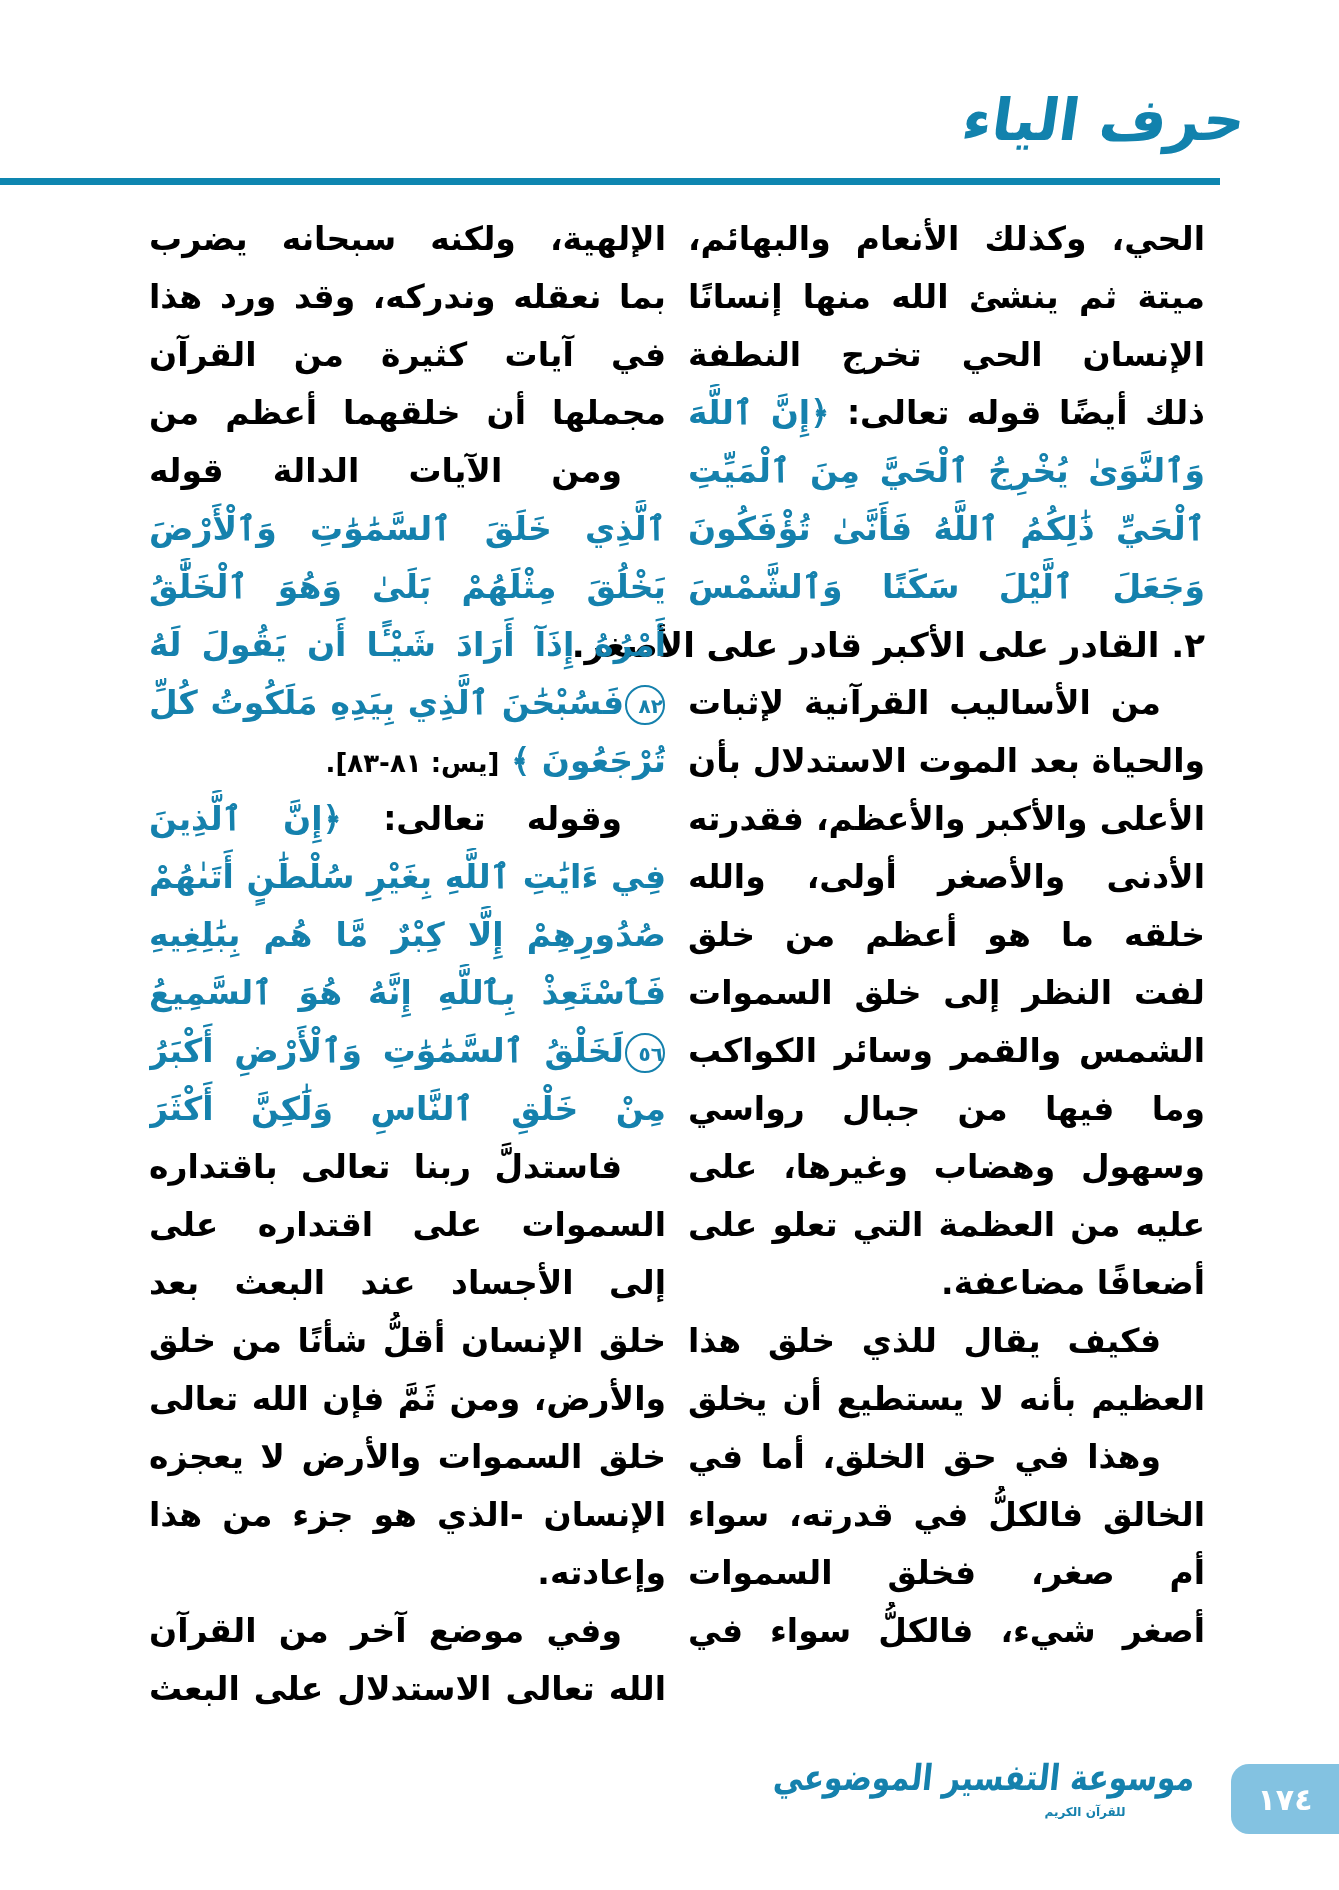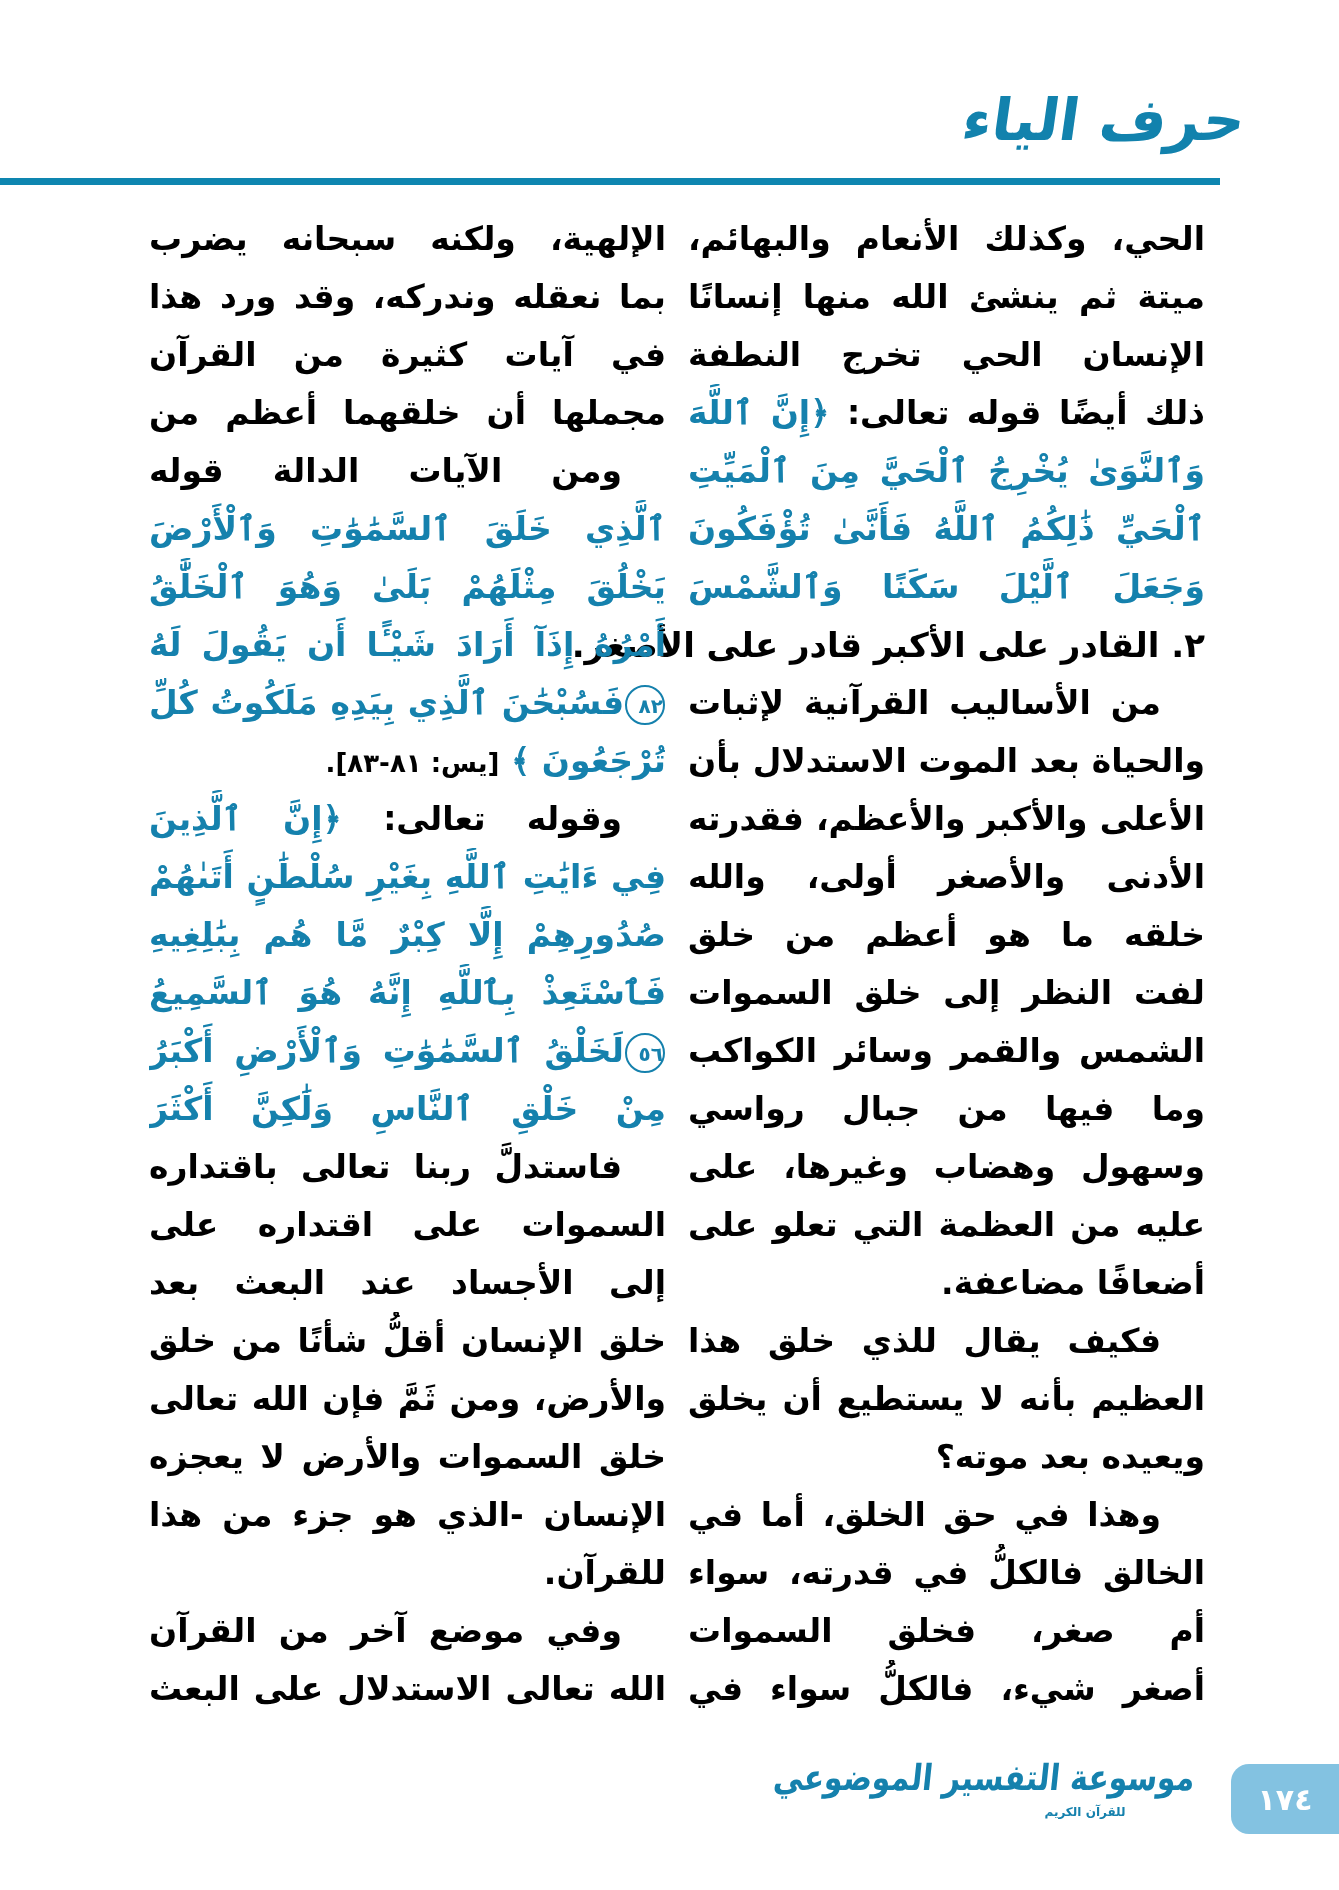--- a/index.html
+++ b/index.html
@@ -119,21 +119,20 @@
       <div class="line justify"><span class="seg-b">الأدنى والأصغر أولى، والله تعالى من جملة</span></div>
       <div class="line justify"><span class="seg-b">خلقه ما هو أعظم من خلق الناس، ومن ذلك</span></div>
       <div class="line justify"><span class="seg-b">لفت النظر إلى خلق السموات وما فيهما من</span></div>
       <div class="line justify"><span class="seg-b">الشمس والقمر وسائر الكواكب والأرض</span></div>
       <div class="line justify"><span class="seg-b">وما فيها من جبال رواسي شامخات وأنهار</span></div>
       <div class="line justify"><span class="seg-b">وسهول وهضاب وغيرها، على ما اشتملت</span></div>
       <div class="line justify"><span class="seg-b">عليه من العظمة التي تعلو على خلق الإنسان</span></div>
       <div class="line"><span class="seg-b">أضعافًا مضاعفة.</span></div>
       <div class="line justify indent"><span class="seg-b">فكيف يقال للذي خلق هذا الخلق</span></div>
       <div class="line justify"><span class="seg-b">العظيم بأنه لا يستطيع أن يخلق ما دونها</span></div>
-      <div class="line"><span class="seg-b">ويعيده بعد موته؟</span></div>
       <div class="line justify indent"><span class="seg-b">وهذا في حق الخلق، أما في حق الله</span></div>
       <div class="line justify"><span class="seg-b">الخالق فالكلُّ في قدرته، سواء كبر المخلوق</span></div>
       <div class="line justify"><span class="seg-b">أم صغر، فخلق السموات والأرض كخلق</span></div>
       <div class="line justify"><span class="seg-b">أصغر شيء، فالكلُّ سواء في ميزان القدرة</span></div>
     </div>
   <div class="col col-left" id="col-left">
       <div class="line justify"><span class="seg-b">الإلهية، ولكنه سبحانه يضرب الأمثال لنا</span></div>
       <div class="line justify"><span class="seg-b">بما نعقله وندركه، وقد ورد هذا الاستدلال</span></div>
       <div class="line justify"><span class="seg-b">في آيات كثيرة من القرآن الكريم تبين في</span></div>
       <div class="line justify"><span class="seg-b">مجملها أن خلقهما أعظم من خلق الإنسان.</span></div>
@@ -149,21 +148,21 @@
       <div class="line justify"><span class="seg-q">فَٱسْتَعِذْ بِٱللَّهِ إِنَّهُ هُوَ ٱلسَّمِيعُ ٱلْبَصِيرُ</span></div>
       <div class="line justify"><span class="seg-a">٥٦</span><span class="seg-q">لَخَلْقُ ٱلسَّمَٰوَٰتِ وَٱلْأَرْضِ أَكْبَرُ</span></div>
       <div class="line justify"><span class="seg-q">مِنْ خَلْقِ ٱلنَّاسِ وَلَٰكِنَّ أَكْثَرَ ٱلنَّاسِ لَا</span></div>
       <div class="line justify indent"><span class="seg-b">فاستدلَّ ربنا تعالى باقتداره على خلق</span></div>
       <div class="line justify"><span class="seg-b">السموات على اقتداره على إعادة الأروح</span></div>
       <div class="line justify"><span class="seg-b">إلى الأجساد عند البعث بعد الموت؛ لأن</span></div>
       <div class="line justify"><span class="seg-b">خلق الإنسان أقلُّ شأنًا من خلق السموات</span></div>
       <div class="line justify"><span class="seg-b">والأرض، ومن ثَمَّ فإن الله تعالى القادر على</span></div>
       <div class="line justify"><span class="seg-b">خلق السموات والأرض لا يعجزه خلق</span></div>
       <div class="line justify"><span class="seg-b">الإنسان -الذي هو جزء من هذا الكون-</span></div>
-      <div class="line"><span class="seg-b">للقرآن.</span></div>
+      <div class="line"><span class="seg-b">وإعادته.</span></div>
       <div class="line justify indent"><span class="seg-b">وفي موضع آخر من القرآن الكريم يدمج</span></div>
       <div class="line justify"><span class="seg-b">الله تعالى الاستدلال على البعث بالتحدي</span></div>
     </div>
 
   <div class="footer-logo">
     <div class="logo-main">موسوعة التفسير الموضوعي</div>
     <div class="logo-sub">للقرآن الكريم</div>
   </div>
 
   <div class="page-number-tab">

